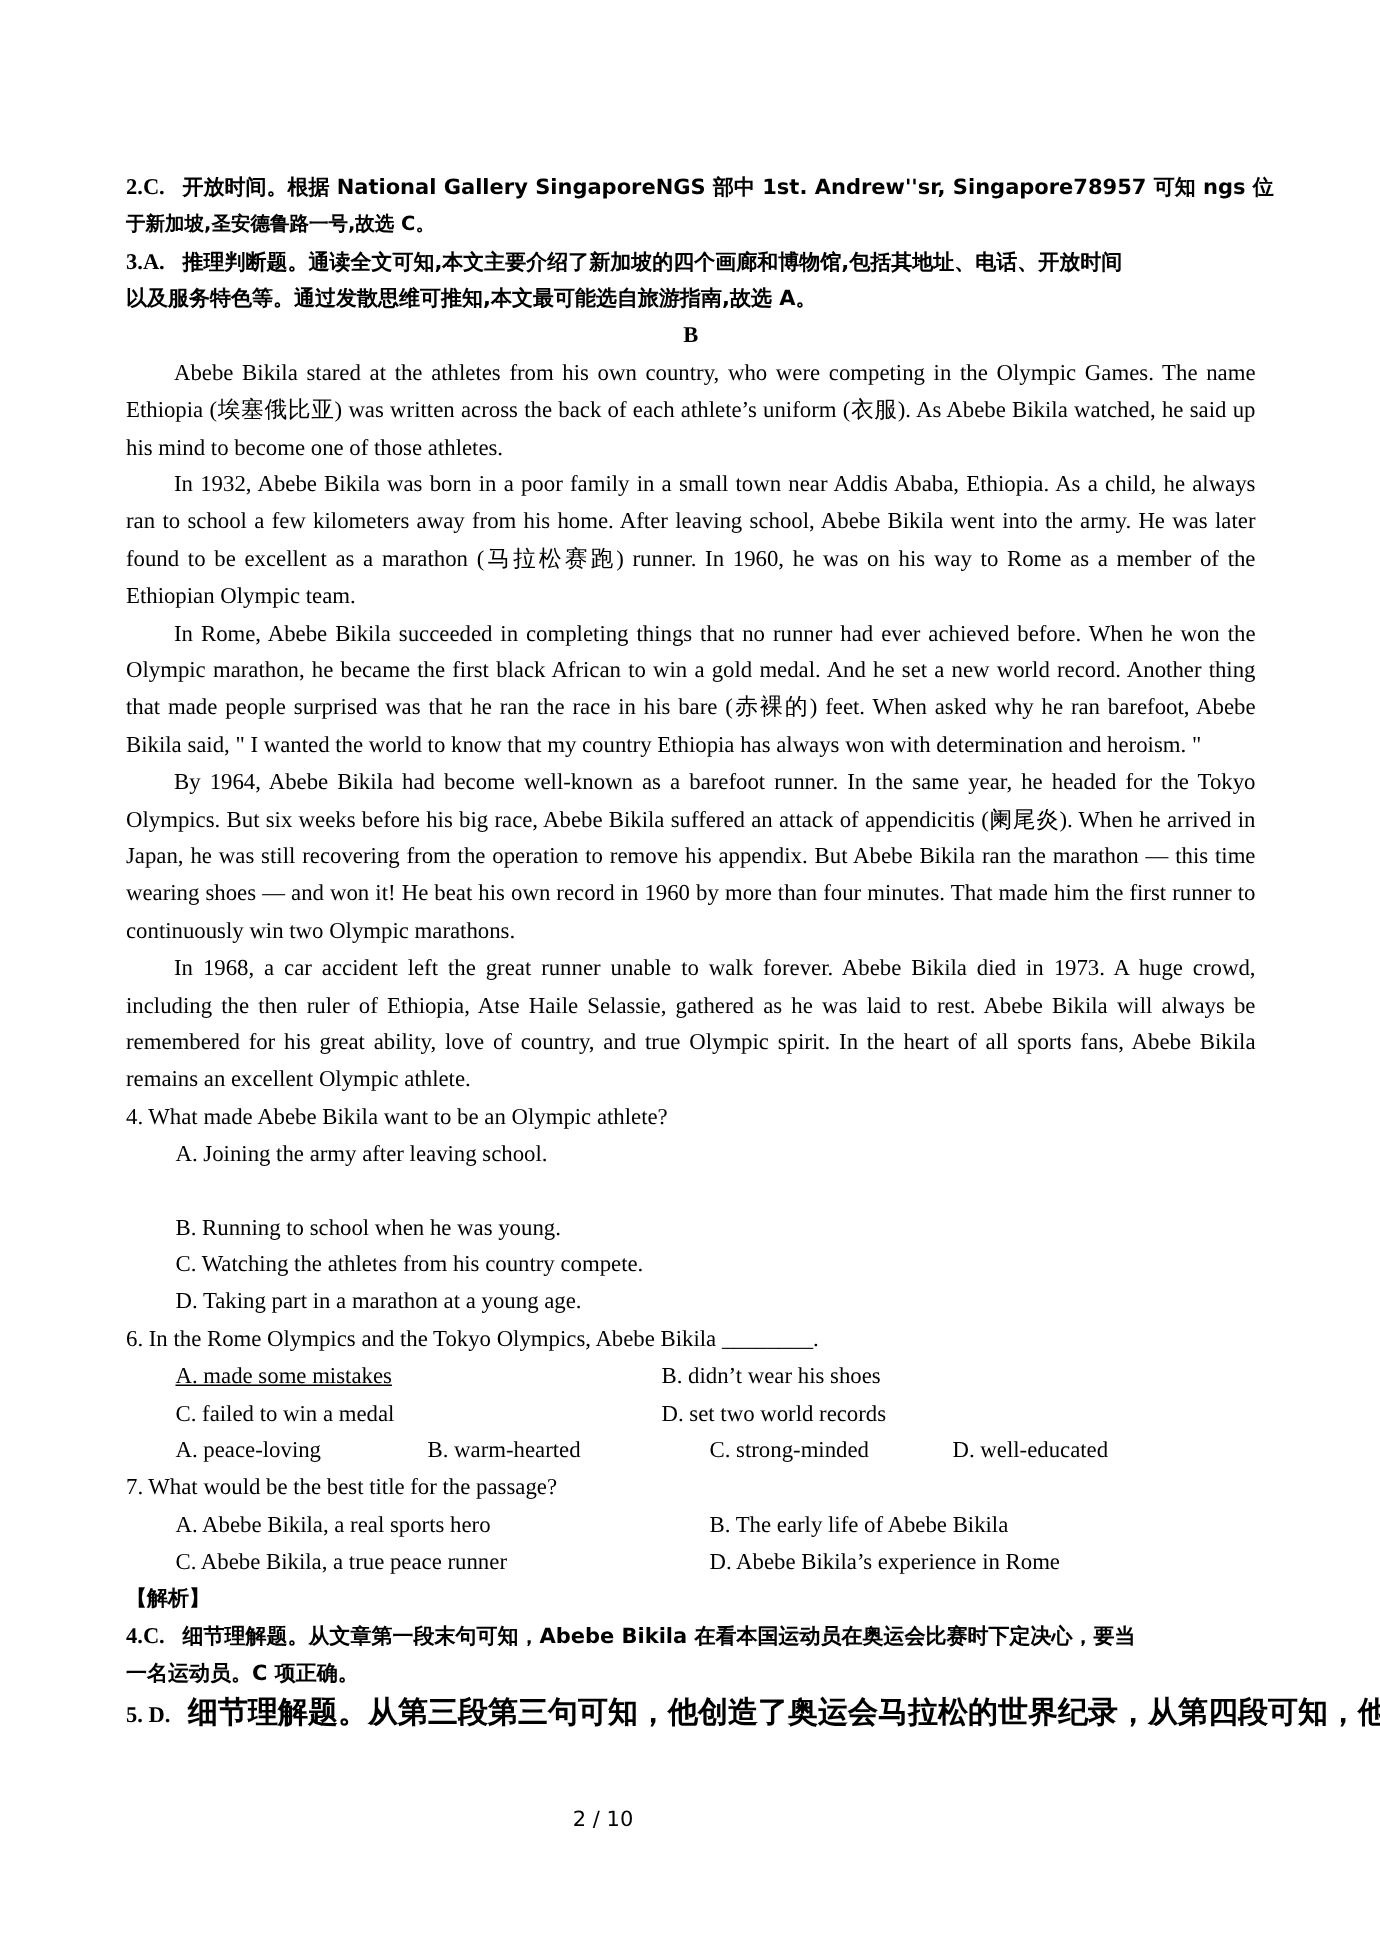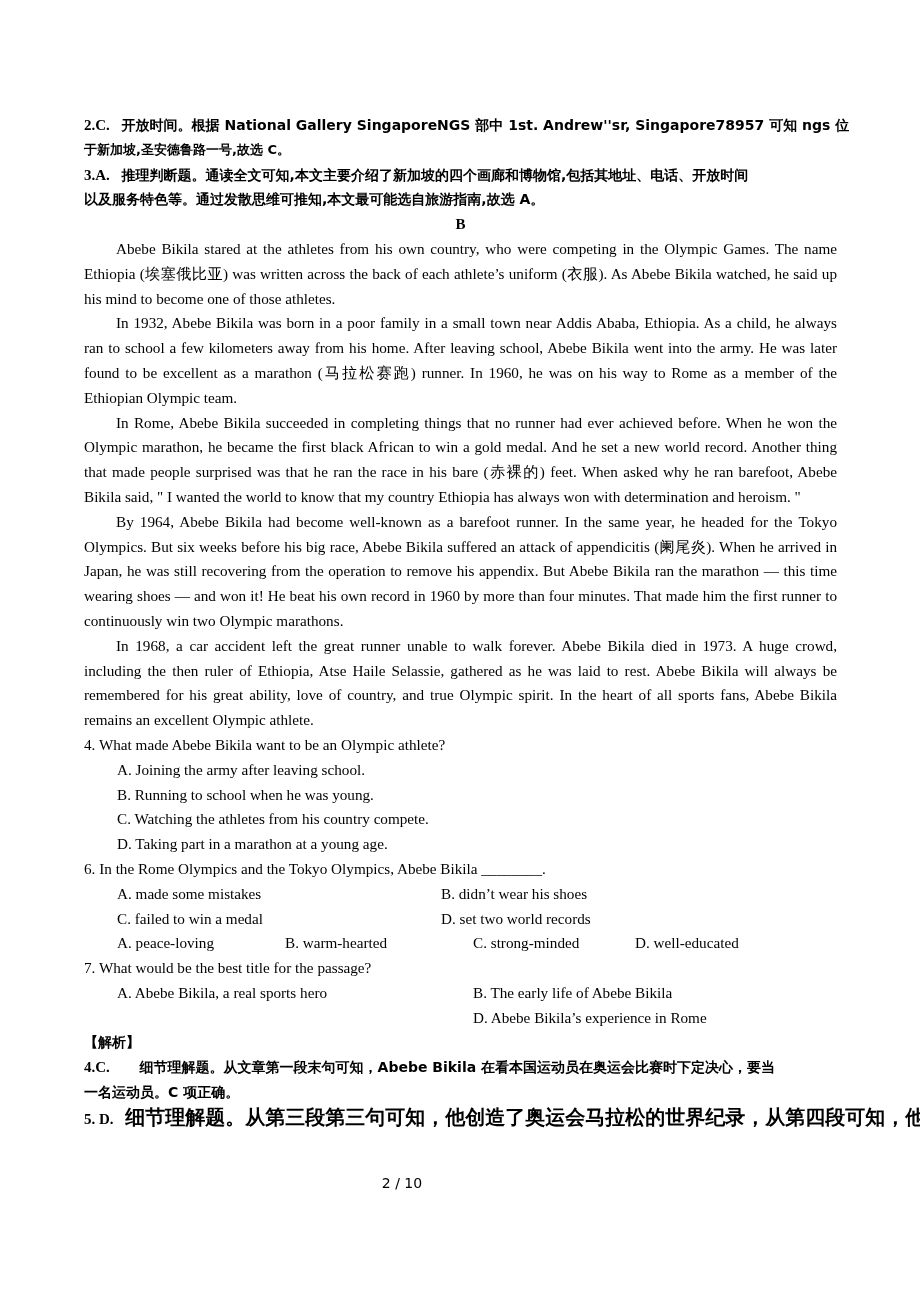--- a/index.html
+++ b/index.html
@@ -14,21 +14,21 @@
   .cn { font-family: "DejaVu Sans", sans-serif; font-size: 14px; }
   .para {
     font-size: 15.2px; line-height: 24.8px; text-align: justify;
     text-indent: 32px; margin: 0;
   }
   .center { text-align: center; font-weight: bold; font-size: 15px; line-height: 24.8px; }
   .q { font-size: 15.2px; line-height: 24.8px; margin: 0; white-space: nowrap; }
   .opts { position: relative; height: 24.8px; font-size: 15.2px; line-height: 24.8px; white-space: nowrap; }
   .opts span { position: absolute; top: 0; }
   .footer {
-    position: absolute; top: 1175px; left: 0; width: 804px; text-align: center;
+    position: absolute; top: 1205px; left: 0; width: 804px; text-align: center;
     font-family: "DejaVu Sans", sans-serif; font-size: 14px; color: #000;
   }
 </style>
 </head>
 <body>
 
 <div class="page">
 
   <div class="line bold">
     <span>2.C.</span>
@@ -44,54 +44,55 @@
   <div class="center">B</div>
 
   <p class="para">Abebe Bikila stared at the athletes from his own country, who were competing in the Olympic Games. The name Ethiopia (埃塞俄比亚) was written across the back of each athlete’s uniform (衣服). As Abebe Bikila watched, he said up his mind to become one of those athletes.</p>
   <p class="para">In 1932, Abebe Bikila was born in a poor family in a small town near Addis Ababa, Ethiopia. As a child, he always ran to school a few kilometers away from his home. After leaving school, Abebe Bikila went into the army. He was later found to be excellent as a marathon (马拉松赛跑) runner. In 1960, he was on his way to Rome as a member of the Ethiopian Olympic team.</p>
   <p class="para">In Rome, Abebe Bikila succeeded in completing things that no runner had ever achieved before. When he won the Olympic marathon, he became the first black African to win a gold medal. And he set a new world record. Another thing that made people surprised was that he ran the race in his bare (赤裸的) feet. When asked why he ran barefoot, Abebe Bikila said,  " I wanted the world to know that my country Ethiopia has always won with determination and heroism. "</p>
   <p class="para">By 1964, Abebe Bikila had become well-known as a barefoot runner. In the same year, he headed for the Tokyo Olympics. But six weeks before his big race, Abebe Bikila suffered an attack of appendicitis (阑尾炎). When he arrived in Japan, he was still recovering from the operation to remove his appendix. But Abebe Bikila ran the marathon — this time wearing shoes — and won it! He beat his own record in 1960 by more than four minutes. That made him the first runner to continuously win two Olympic marathons.</p>
   <p class="para">In 1968, a car accident left the great runner unable to walk forever. Abebe Bikila died in 1973. A huge crowd, including the then ruler of Ethiopia, Atse Haile Selassie, gathered as he was laid to rest. Abebe Bikila will always be remembered for his great ability, love of country, and true Olympic spirit. In the heart of all sports fans, Abebe Bikila remains an excellent Olympic athlete.</p>
 
   <p class="q">4. What made Abebe Bikila want to be an Olympic athlete?</p>
   <p class="q" style="padding-left:33px;">A. Joining the army after leaving school.</p>
-  <p class="q" style="padding-left:33px;">B. Running to school when he was young.</p>
+  <p class="q" style="padding-left:33px;margin-top:24px;">B. Running to school when he was young.</p>
   <p class="q" style="padding-left:33px;">C. Watching the athletes from his country compete.</p>
   <p class="q" style="padding-left:33px;">D. Taking part in a marathon at a young age.</p>
 
   <p class="q">6. In the Rome Olympics and the Tokyo Olympics, Abebe Bikila ________.</p>
   <div class="opts">
-    <span style="left:33px;">A. made some mistakes</span>
+    <span style="left:33px;text-decoration:underline;">A. made some mistakes</span>
     <span style="left:357px;">B. didn’t wear his shoes</span>
   </div>
   <div class="opts">
     <span style="left:33px;">C. failed to win a medal</span>
     <span style="left:357px;">D. set two world records</span>
   </div>
 
   <div class="opts">
     <span style="left:33px;">A. peace-loving</span>
     <span style="left:201px;">B. warm-hearted</span>
     <span style="left:389px;">C. strong-minded</span>
     <span style="left:551px;">D. well-educated</span>
   </div>
 
   <p class="q">7. What would be the best title for the passage?</p>
   <div class="opts">
     <span style="left:33px;">A. Abebe Bikila, a real sports hero</span>
     <span style="left:389px;">B. The early life of Abebe Bikila</span>
   </div>
   <div class="opts">
+    <span style="left:33px;">C. Abebe Bikila, a true peace runner</span>
     <span style="left:389px;">D. Abebe Bikila’s experience in Rome</span>
   </div>
 
   <div class="line bold cn" style="font-size:14px;">【解析】</div>
   <div class="line bold">
     <span>4.C.</span>
-    <span class="cn bold" style="margin-left:26px;font-size:14px;">细节理解题。从文章第一段末句可知，Abebe Bikila 在看本国运动员在奥运会比赛时下定决心，要当</span>
+    <span class="cn bold" style="margin-left:8px;font-size:14px;">细节理解题。从文章第一段末句可知，Abebe Bikila 在看本国运动员在奥运会比赛时下定决心，要当</span>
   </div>
   <div class="line bold cn" style="font-size:14px;">一名运动员。C 项正确。</div>
   <div class="line bold">
     <span>5. D.</span>
     <span class="cn bold" style="margin-left:8px;font-size:20px;">细节理解题。从第三段第三句可知，他创造了奥运会马拉松的世界纪录，从第四段可知，他再一次打</span>
   </div>
 </div>
 
 <div class="footer">2  / 10</div>
 

